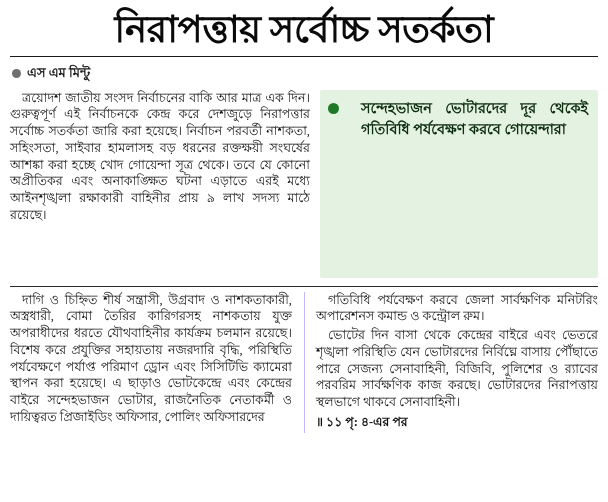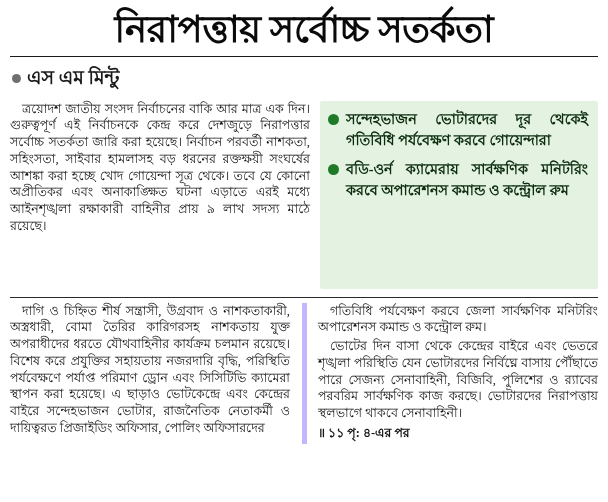--- a/index.html
+++ b/index.html
@@ -34,21 +34,21 @@
   }
   .rule {
     border: 0;
     border-top: 1.6px solid #1a1a1a;
     margin: 2px 0 6px 0;
   }
   .byline {
     display: flex;
     align-items: center;
     gap: 6px;
-    font-size: 19px;
+    font-size: 13px;
     font-weight: bold;
     color: #1a1a1a;
     margin: 0 0 6px 2px;
   }
   .byline .dot {
     width: 9px;
     height: 9px;
     border-radius: 50%;
     background: #6f6f6f;
     display: inline-block;
@@ -84,21 +84,21 @@
   }
   .highlight-box {
     background: #e4f2e2;
     border-radius: 2px;
     padding: 8px 10px 10px 8px;
     min-height: 188px;
     box-sizing: border-box;
   }
   .hl-item {
     display: flex;
-    gap: 7px;
+    gap: 22px;
     align-items: flex-start;
     margin-bottom: 9px;
   }
   .hl-item:last-child { margin-bottom: 0; }
   .hl-bullet {
     width: 11px;
     height: 11px;
     border-radius: 50%;
     background: #1f7a28;
     margin-top: 5px;
@@ -122,21 +122,21 @@
     gap: 12px;
     margin-top: 4px;
     align-items: flex-start;
   }
   .bcol {
     flex: 1 1 0;
     position: relative;
   }
   .bcol + .bcol {
     padding-left: 11px;
-    border-left: 5px solid #c4b5fd;
+    border-left: 1px solid #c4b5fd;
   }
   .ref-line {
     text-align: left;
     font-size: 12.4px;
     font-weight: bold;
     margin-top: 1px;
   }
 </style>
 </head>
 <body>
@@ -158,24 +158,20 @@
         <p class="first">ত্রয়োদশ জাতীয় সংসদ নির্বাচনের বাকি আর মাত্র এক দিন। গুরুত্বপূর্ণ এই নির্বাচনকে কেন্দ্র করে দেশজুড়ে নিরাপত্তার সর্বোচ্চ সতর্কতা জারি করা হয়েছে। নির্বাচন পরবর্তী নাশকতা, সহিংসতা, সাইবার হামলাসহ বড় ধরনের রক্তক্ষয়ী সংঘর্ষের আশঙ্কা করা হচ্ছে খোদ গোয়েন্দা সূত্র থেকে। তবে যে কোনো অপ্রীতিকর এবং অনাকাঙ্ক্ষিত ঘটনা এড়াতে এরই মধ্যে আইনশৃঙ্খলা রক্ষাকারী বাহিনীর প্রায় ৯ লাখ সদস্য মাঠে রয়েছে।</p>
       </div>
     </div>
 
     <div class="col-right">
       <div class="highlight-box">
         <div class="hl-item">
           <span class="hl-bullet"></span>
           <span class="hl-text">সন্দেহভাজন ভোটারদের দূর থেকেই গতিবিধি পর্যবেক্ষণ করবে গোয়েন্দারা</span>
         </div>
-        <div class="hl-item">
-          <span class="hl-bullet"></span>
-          <span class="hl-text">বডি-ওর্ন ক্যামেরায় সার্বক্ষণিক মনিটরিং করবে অপারেশনস কমান্ড ও কন্ট্রোল রুম</span>
-        </div>
       </div>
     </div>
 
   </div>
 
   <hr class="divider-h">
 
   <div class="bottom-area">
 
     <div class="bcol">

